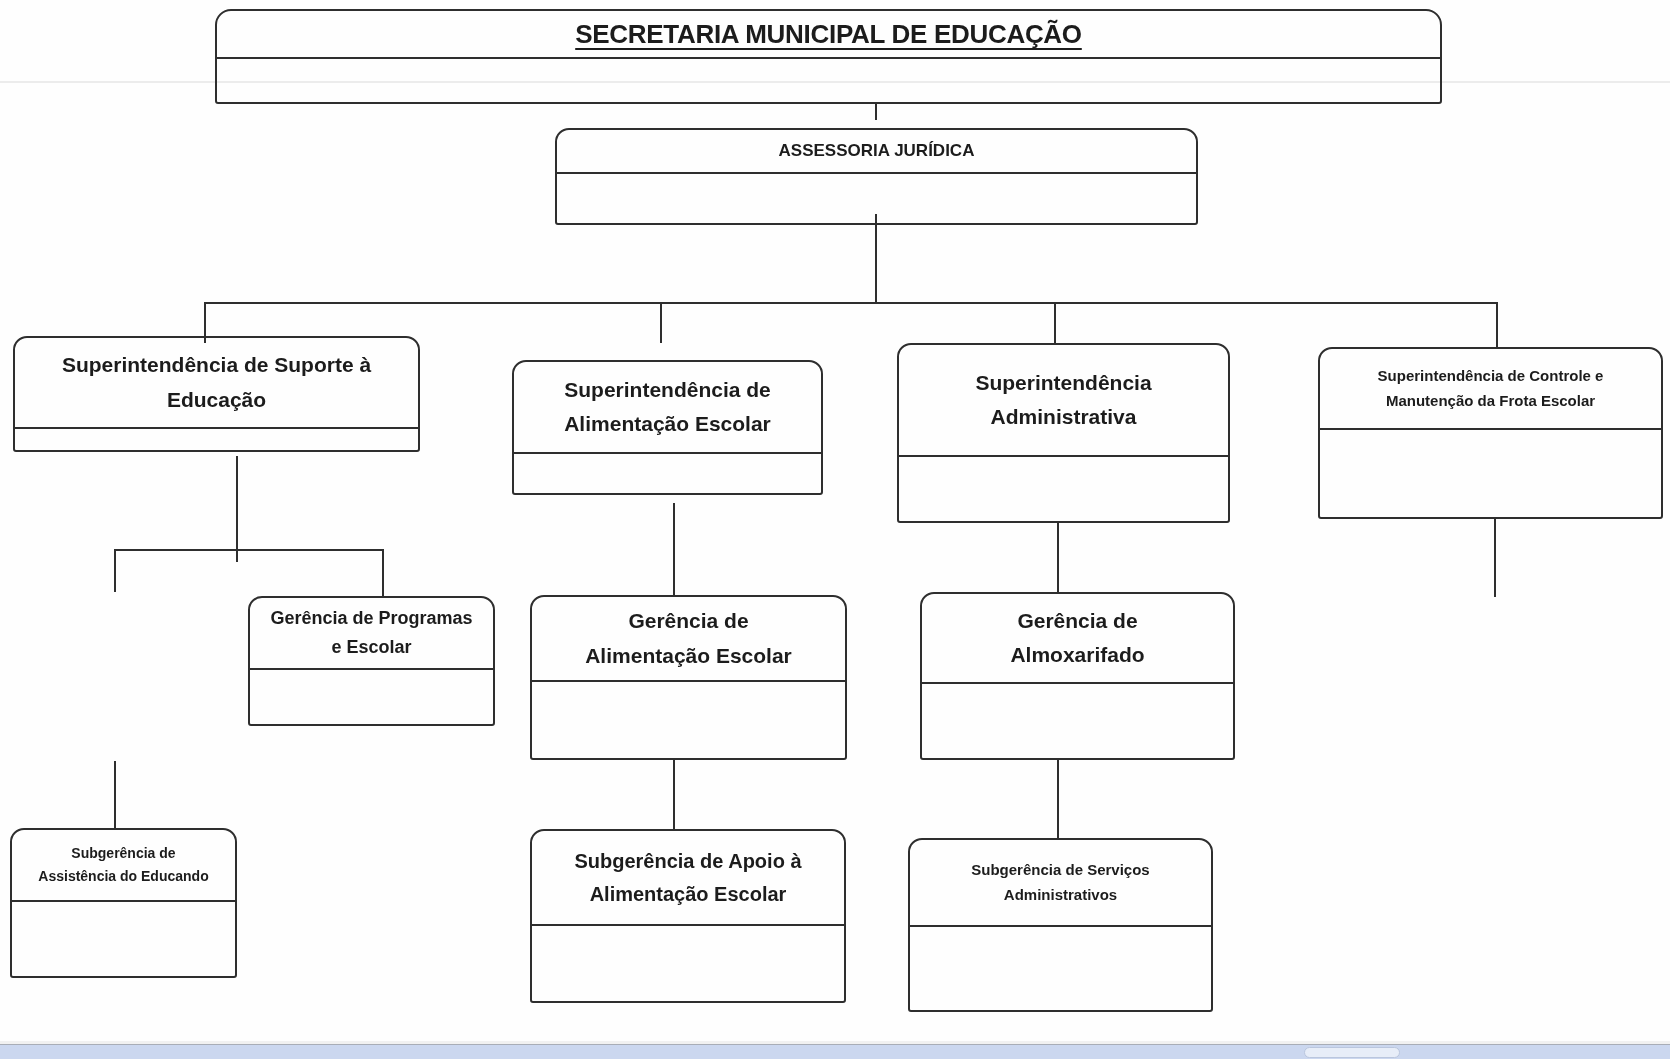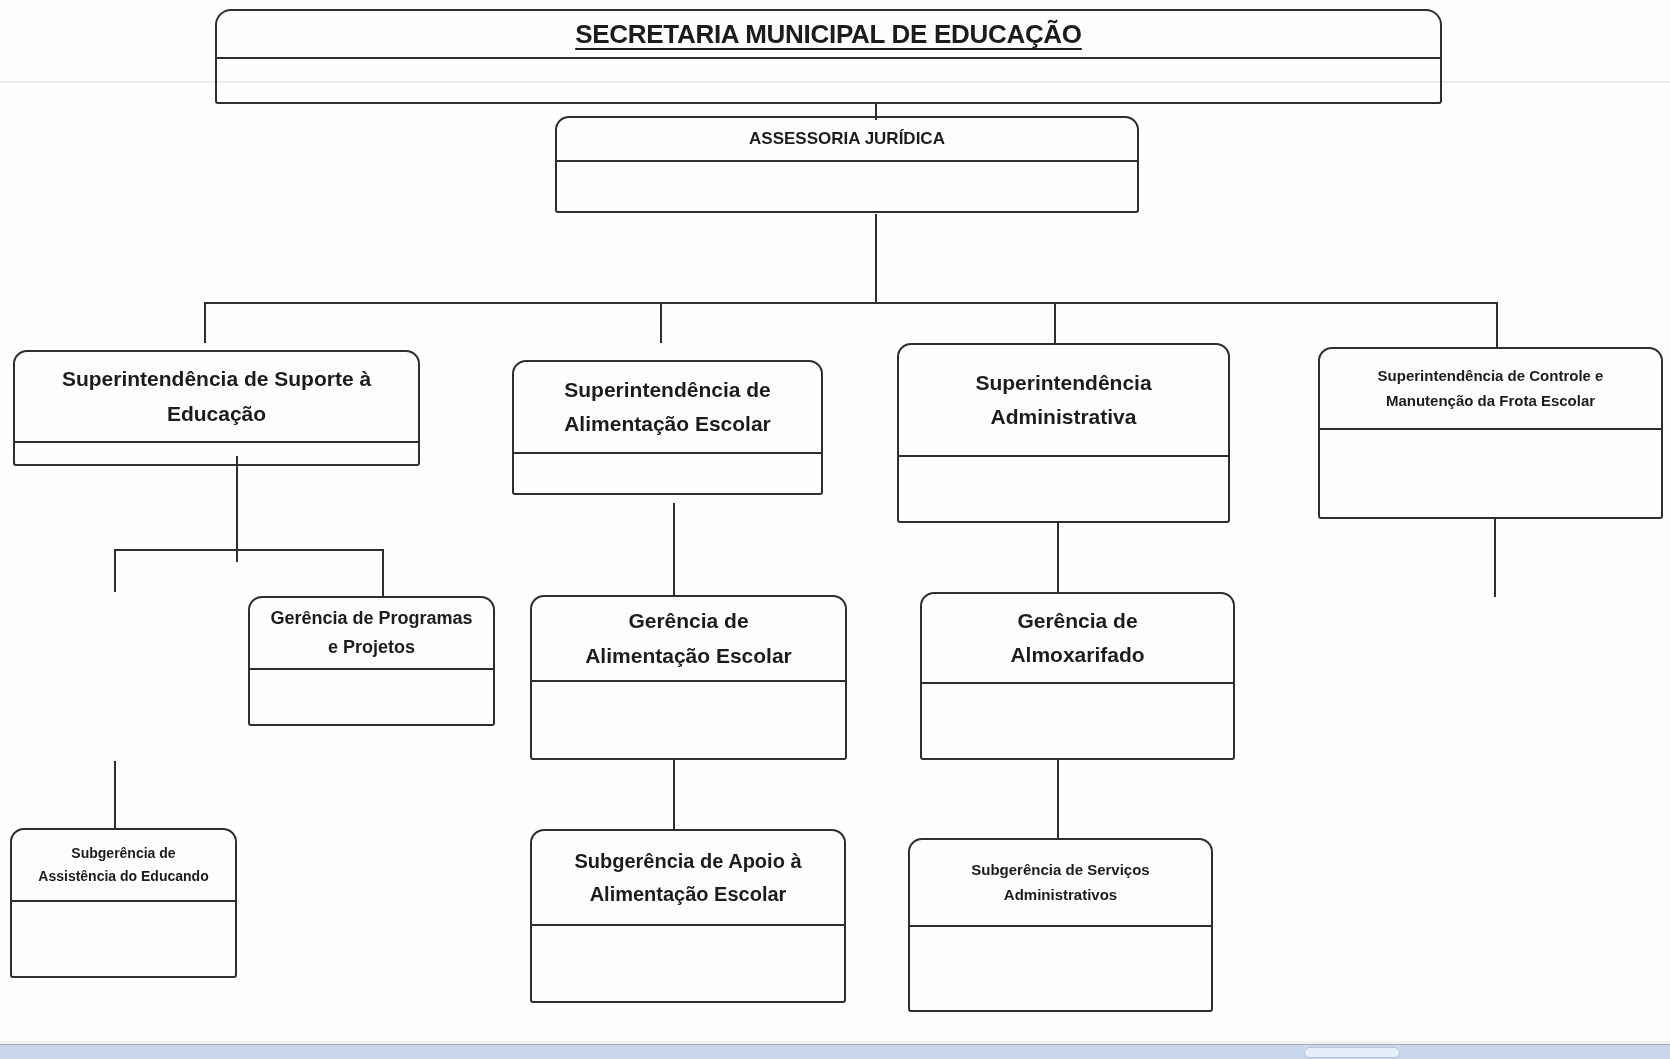--- a/index.html
+++ b/index.html
@@ -78,28 +78,28 @@
   <div class="cv" style="left:673px;top:758px;height:73px"></div>
   <div class="cv" style="left:1057px;top:758px;height:82px"></div>
 
   <div class="node" style="left:215px;top:9px;width:1227px;height:95px;border-radius:16px 16px 3px 3px">
     <div class="title title-light root-title" style="height:48px;font-size:26px">
       <div class="line">SECRETARIA MUNICIPAL DE EDUCAÇÃO</div>
     </div>
     <div class="body"></div>
   </div>
 
-  <div class="node" style="left:555px;top:116px;width:584px;height:97px">
+  <div class="node" style="left:555px;top:128px;width:643px;height:97px">
     <div class="title title-light" style="height:44px;font-size:17px">
       <div class="line">ASSESSORIA JURÍDICA</div>
     </div>
     <div class="body"></div>
   </div>
 
-  <div class="node" style="left:13px;top:350px;width:407px;height:116px">
+  <div class="node" style="left:13px;top:336px;width:407px;height:116px">
     <div class="title" style="height:91px;font-size:21px">
       <div class="line">Superintendência de Suporte à</div>
       <div class="line">Educação</div>
     </div>
     <div class="body"></div>
   </div>
 
   <div class="node" style="left:512px;top:360px;width:311px;height:135px">
     <div class="title" style="height:92px;font-size:21px">
       <div class="line">Superintendência de</div>
@@ -121,21 +121,21 @@
       <div class="line">Superintendência de Controle e</div>
       <div class="line">Manutenção da Frota Escolar</div>
     </div>
     <div class="body"></div>
   </div>
 
 
   <div class="node" style="left:248px;top:596px;width:247px;height:130px">
     <div class="title" style="height:72px;font-size:18px">
       <div class="line">Gerência de Programas</div>
-      <div class="line">e Projetos</div>
+      <div class="line">e Escolar</div>
     </div>
     <div class="body"></div>
   </div>
 
   <div class="node" style="left:530px;top:595px;width:317px;height:165px">
     <div class="title" style="height:85px;font-size:21px">
       <div class="line">Gerência de</div>
       <div class="line">Alimentação Escolar</div>
     </div>
     <div class="body"></div>

